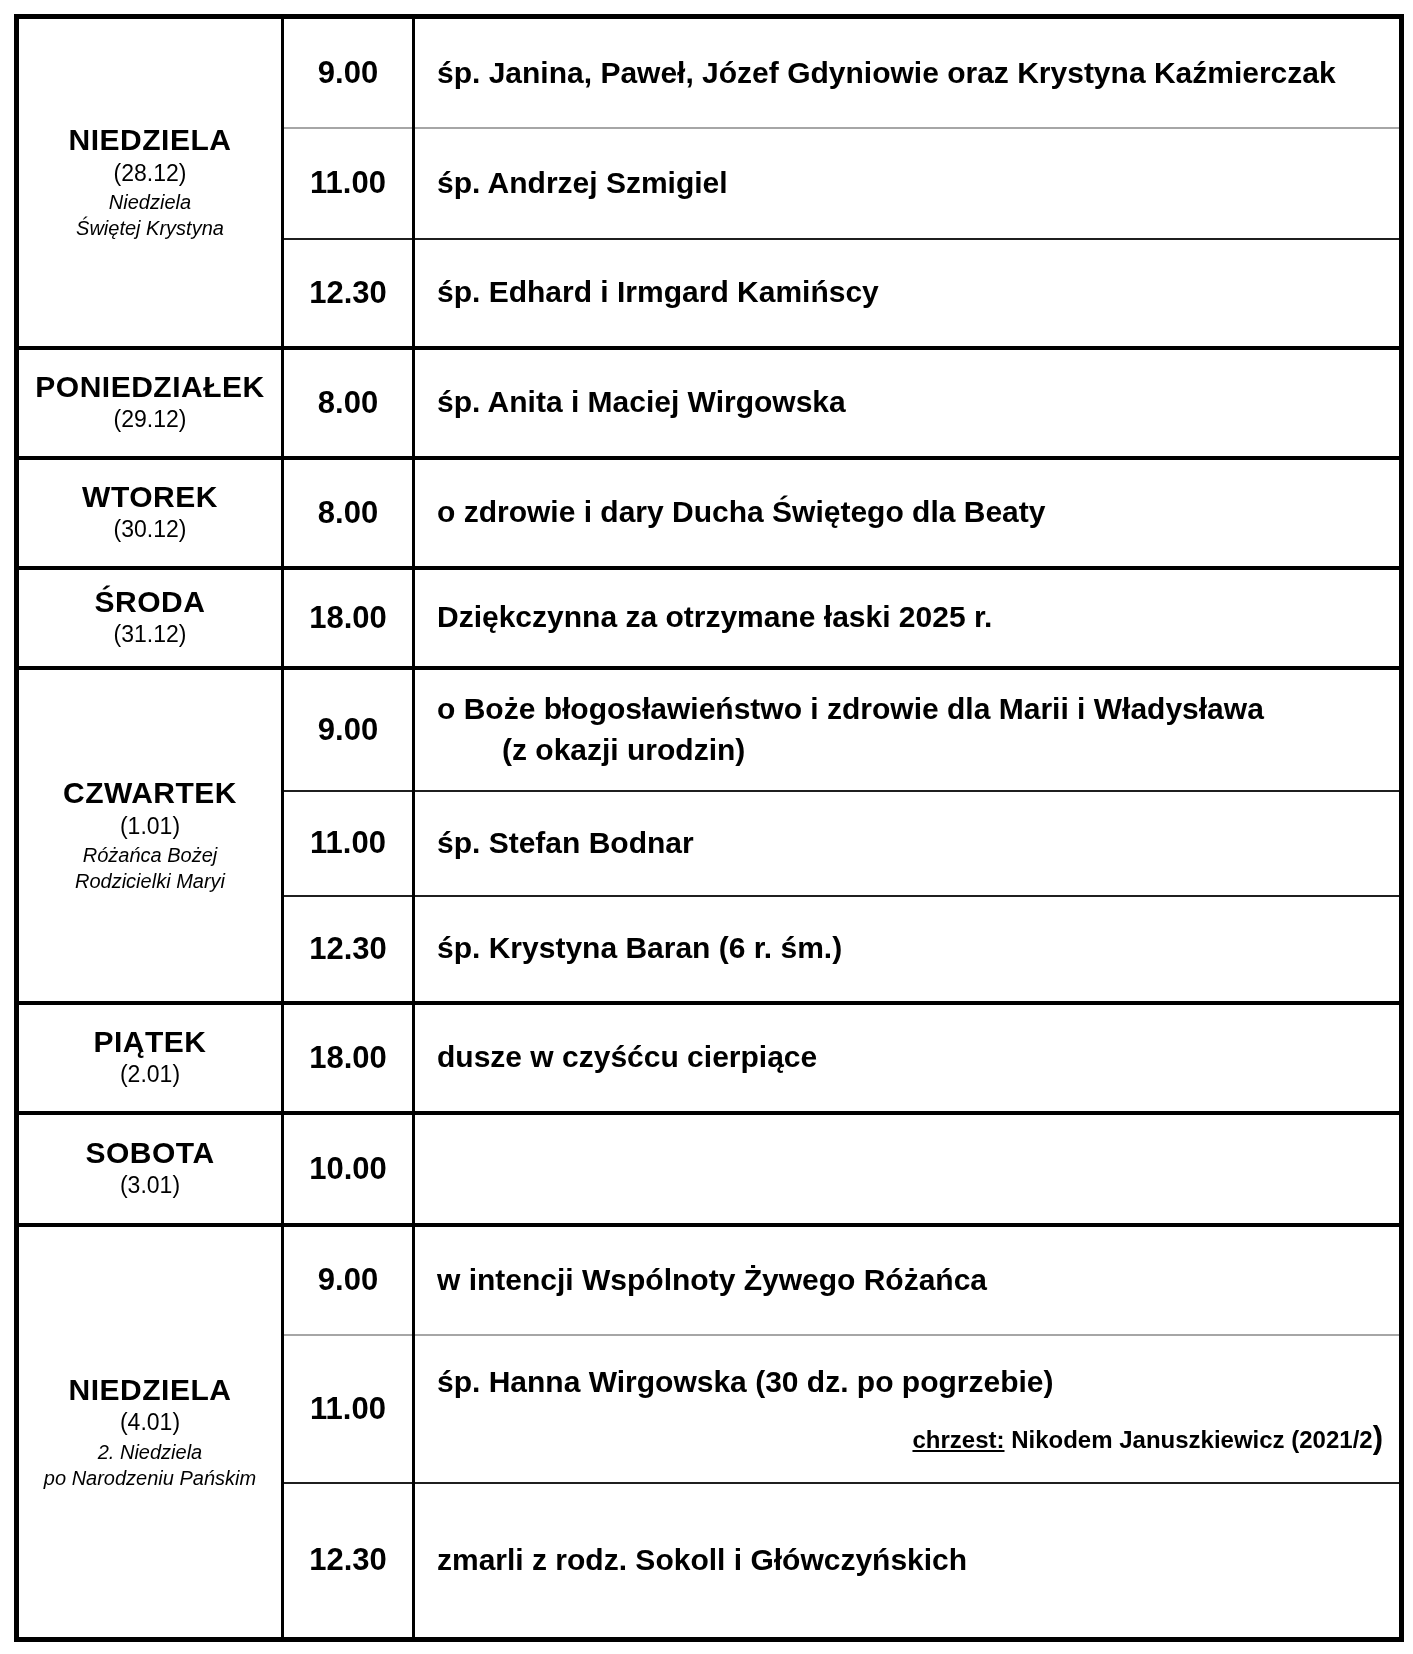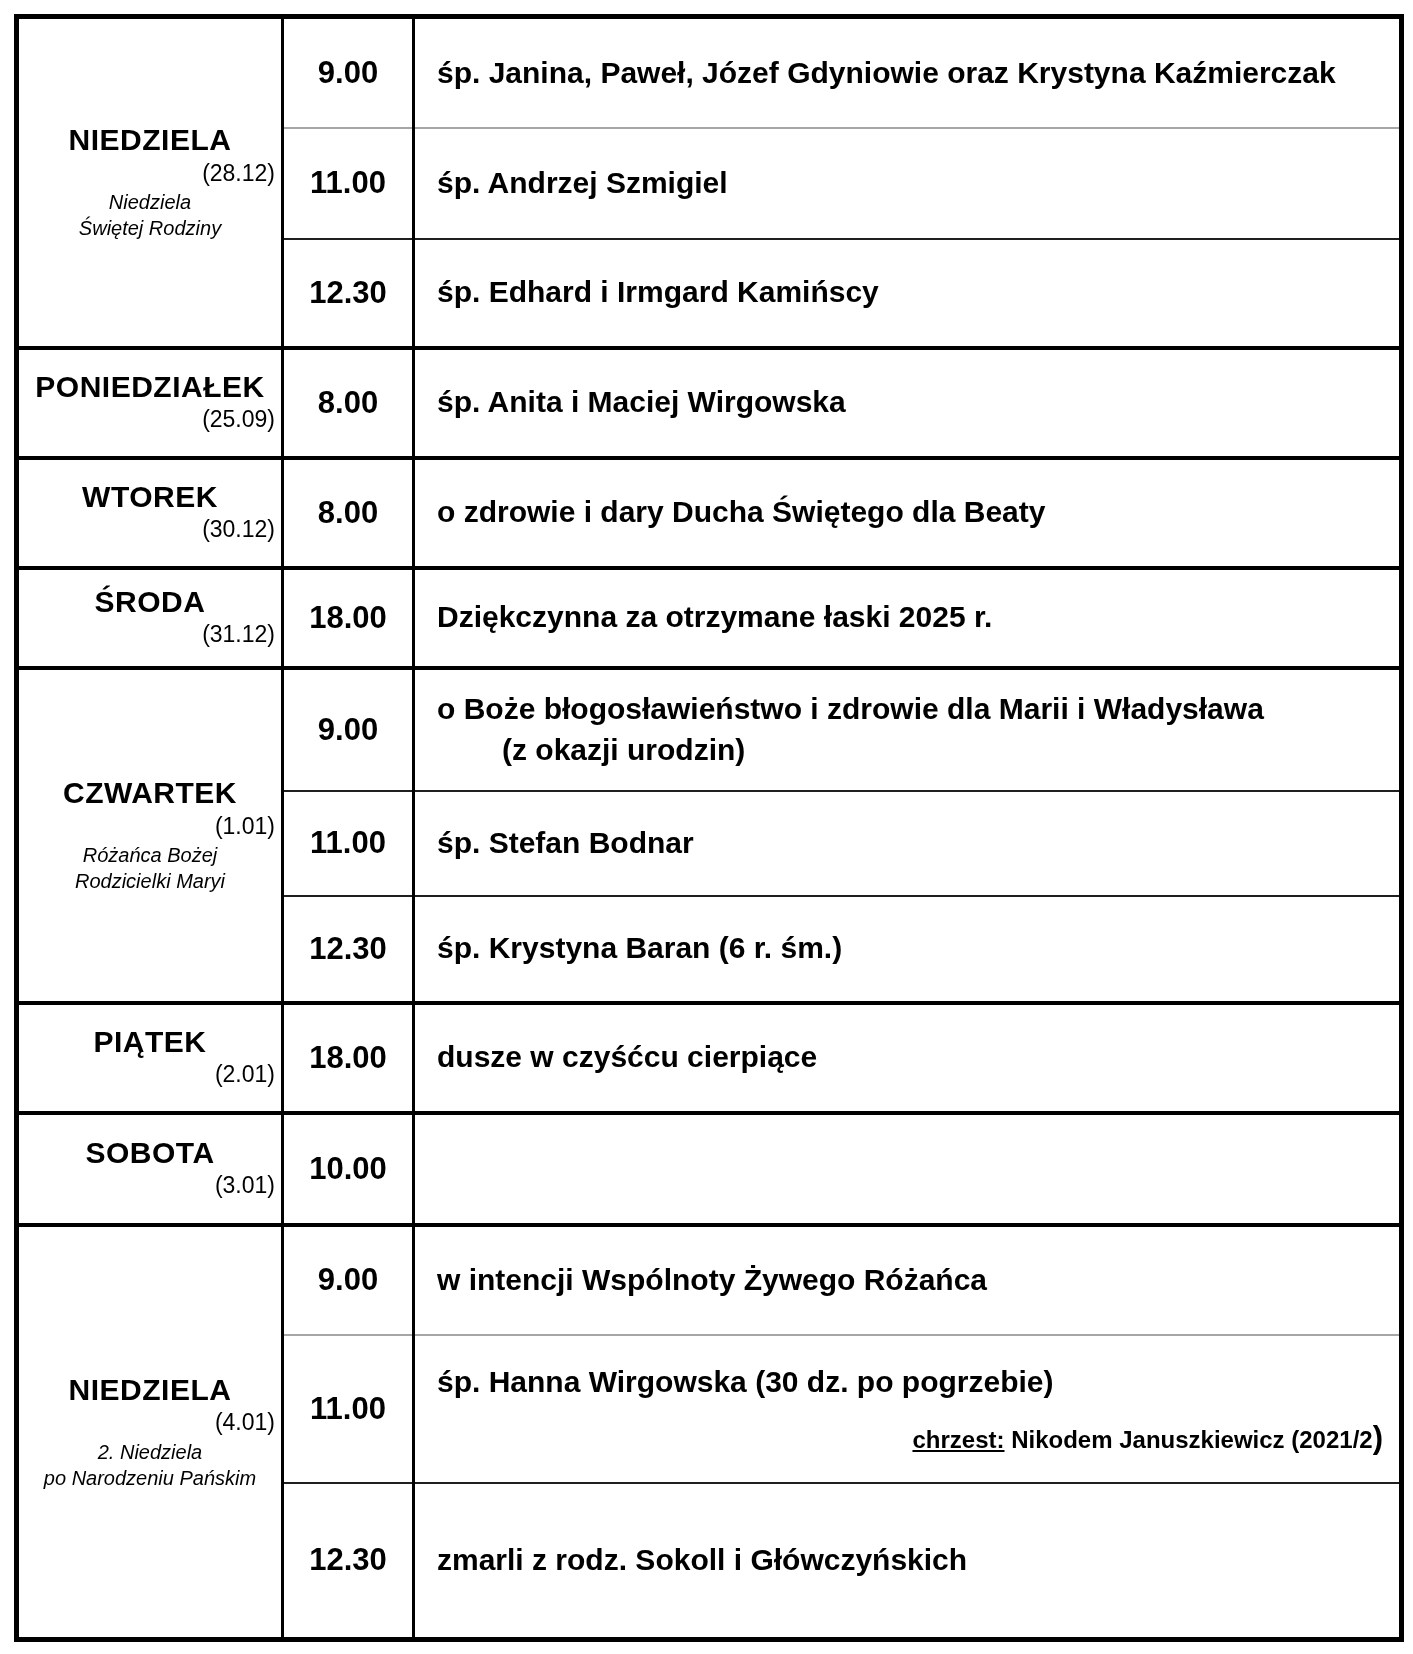--- a/index.html
+++ b/index.html
@@ -41,21 +41,20 @@
   }
   .day-name {
     font-size: 30px;
     font-weight: bold;
     letter-spacing: 0.5px;
     line-height: 1.15;
   }
   .day-date {
     font-size: 23px;
     line-height: 1.35;
-    text-align: right;
   }
   .day-sub {
     font-size: 20px;
     font-style: italic;
     line-height: 1.3;
   }
 
   td.time-cell {
     border-left: 3px solid #000;
     text-align: center;
@@ -93,38 +92,38 @@
         <col class="c-time">
         <col class="c-int">
     </colgroup>
 
     <tbody>
         <tr style="height:111px">
       <td class="day-cell" rowspan="3">
         <div class="day-name">NIEDZIELA</div>
         <div class="day-date">(28.12)</div>
         <div class="day-sub">Niedziela</div>
-        <div class="day-sub">Świętej Rodziny</div>
+        <div class="day-sub">Świętej Krystyna</div>
       </td>
       <td class="time-cell">9.00</td>
       <td class="int-cell">śp. Janina, Paweł, Józef Gdyniowie oraz Krystyna Kaźmierczak</td>
     </tr>
     <tr style="height:111px">
       <td class="time-cell sub-light">11.00</td>
       <td class="int-cell sub-light">śp. Andrzej Szmigiel</td>
     </tr>
     <tr style="height:109px">
       <td class="time-cell sub">12.30</td>
       <td class="int-cell sub">śp. Edhard i Irmgard Kamińscy</td>
     </tr>
 
     <tr class="block-start" style="height:110px">
       <td class="day-cell">
         <div class="day-name">PONIEDZIAŁEK</div>
-        <div class="day-date">(25.09)</div>
+        <div class="day-date">(29.12)</div>
       </td>
       <td class="time-cell">8.00</td>
       <td class="int-cell">śp. Anita i Maciej Wirgowska</td>
     </tr>
 
     <tr class="block-start" style="height:110px">
       <td class="day-cell">
         <div class="day-name">WTOREK</div>
         <div class="day-date">(30.12)</div>
       </td>

